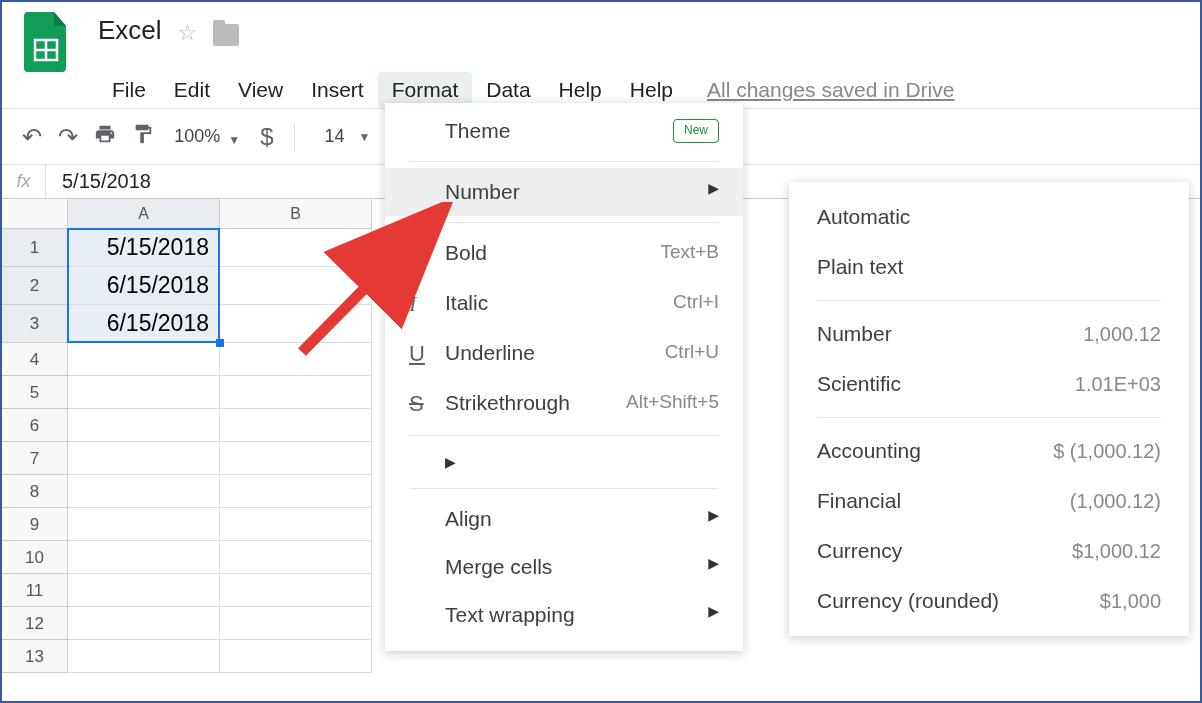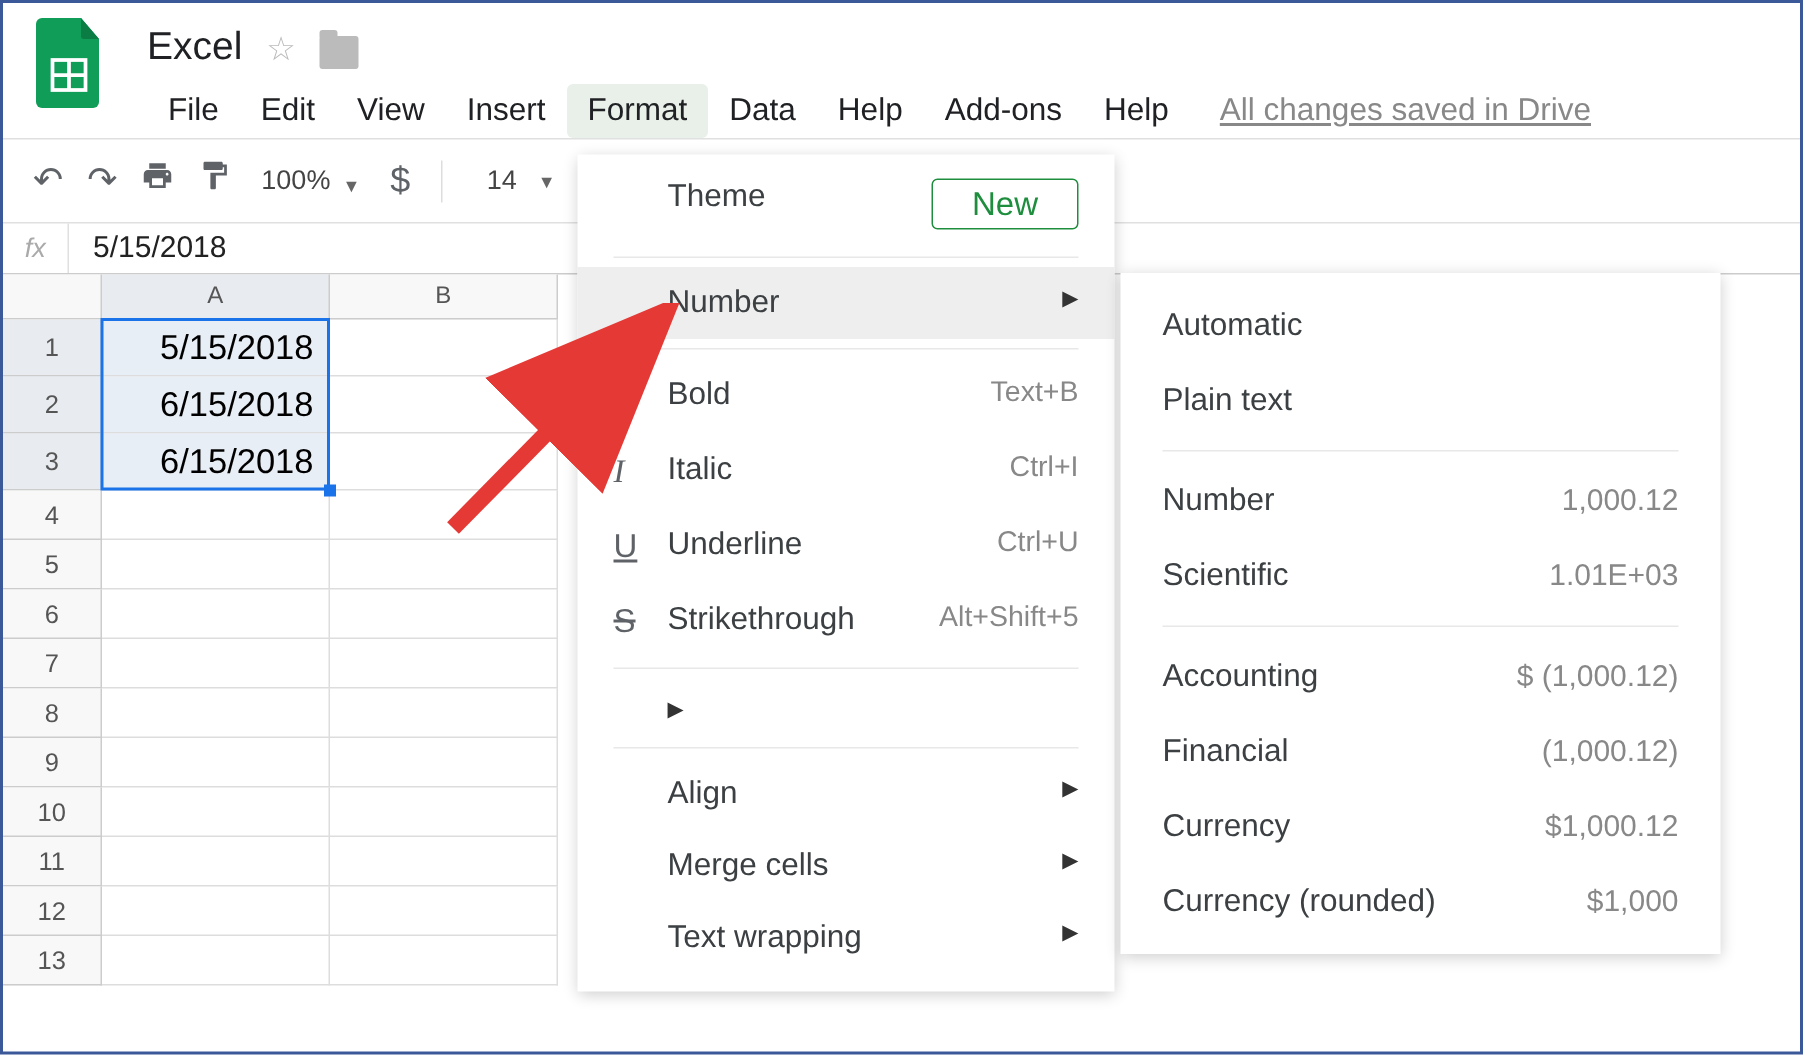--- a/index.html
+++ b/index.html
@@ -8,21 +8,21 @@
 .header { padding: 10px 0 0 20px; display: flex; align-items: flex-start; }
 .logo { width: 48px; height: 62px; margin-right: 28px; position: relative; }
 .logo svg { width: 100%; height: 100%; }
 .header-right { flex: 1; }
 .title-row { display: flex; align-items: flex-end; gap: 16px; height: 34px; }
 .doc-title { font-size: 26px; color: #202124; font-weight: 400; }
 .star-icon { color: #bbb; font-size: 22px; }
 .folder-icon { width: 26px; height: 22px; background: #bbb; border-radius: 2px; position: relative; }
 .folder-icon::before { content: ''; position: absolute; top: -4px; left: 0; width: 12px; height: 5px; background: #bbb; border-radius: 2px 2px 0 0; }
 
-.menubar { display: flex; gap: 0; margin-top: 10px; align-items: center; }
+.menubar { display: flex; gap: 0; margin-top: 26px; align-items: center; }
 .menu-item { padding: 6px 14px; font-size: 21px; color: #202124; cursor: pointer; border-radius: 4px; }
 .menu-item.active { background: #e8f0e9; }
 .save-status { margin-left: 20px; color: #888; text-decoration: underline; font-size: 21px; }
 
 .toolbar { border-top: 1px solid #e0e0e0; padding: 12px 20px; display: flex; align-items: center; gap: 20px; height: 56px; }
 .toolbar-group { display: flex; align-items: center; gap: 16px; }
 .tb-icon { color: #5f6368; cursor: pointer; font-size: 24px; }
 .zoom { font-size: 18px; color: #444; display: flex; align-items: flex-end; gap: 8px; }
 .dropdown-arrow { font-size: 12px; color: #666; }
 .fontsize { font-size: 18px; color: #444; display: flex; align-items: center; gap: 14px; padding: 0 10px; }
@@ -64,25 +64,25 @@
 .format-item { display: flex; padding: 12px 24px; font-size: 21px; color: #3c4043; cursor: pointer; }
 .format-item.highlighted { background: #eee; }
 .format-item .mi-icon { width: 36px; font-size: 22px; color: #5f6368; text-align: left;}
 .format-item .mi-icon.bold { font-weight: bold; color: #3c4043; }
 .format-item .mi-icon.italic { font-style: italic; font-family: serif; }
 .format-item .mi-icon.underline { text-decoration: underline; }
 .format-item .mi-icon.strike { text-decoration: line-through; }
 .format-item .mi-label { flex: 1; }
 .format-item .mi-shortcut { color: #888; font-size: 19px; }
 .format-item .mi-arrow { color: #333; font-size: 14px; }
-.format-item .new-badge { border: 1.5px solid #1e8e3e; color: #1e8e3e; padding: 3px 26px; border-radius: 4px; font-size: 22px; font-weight: 500; }
+.format-item .new-badge { border: 1.5px solid #1e8e3e; color: #1e8e3e; padding: 3px 10px; border-radius: 4px; font-size: 12px; font-weight: 500; }
 .format-divider { height: 1px; background: #e8e8e8; margin: 6px 24px; }
 
 
-.number-menu { position: absolute; top: 180px; left: 745px; width: 400px; background: #fff; box-shadow: 0 2px 10px rgba(0,0,0,0.2); z-index: 101; padding: 10px 0; }
+.number-menu { position: absolute; top: 180px; left: 787px; width: 400px; background: #fff; box-shadow: 0 2px 10px rgba(0,0,0,0.2); z-index: 101; padding: 10px 0; }
 .num-item { display: flex; align-items: center; padding: 13px 28px; font-size: 21px; color: #3c4043; cursor: pointer; }
 .num-item .ni-label { flex: 1; }
 .num-item .ni-example { color: #888; font-size: 20px; }
 .num-divider { height: 1px; background: #e8e8e8; margin: 8px 28px; }
 
 
 .red-arrow { position: absolute; top: 200px; left: 282px; width: 180px; height: 160px; z-index: 200; pointer-events: none; }
 </style>
 </head>
 <body>
@@ -104,21 +104,20 @@
       <span class="folder-icon"></span>
     </div>
     <div class="menubar">
       <span class="menu-item">File</span>
       <span class="menu-item">Edit</span>
       <span class="menu-item">View</span>
       <span class="menu-item">Insert</span>
       <span class="menu-item active">Format</span>
       <span class="menu-item">Data</span>
       <span class="menu-item">Help</span>
-      <span class="menu-item">Add-ons</span>
       <span class="menu-item">Help</span>
       <span class="save-status">All changes saved in Drive</span>
     </div>
   </div>
 </div>
 
 <div class="toolbar">
   <div class="toolbar-group">
     <span class="tb-icon">↶</span>
     <span class="tb-icon">↷</span>

